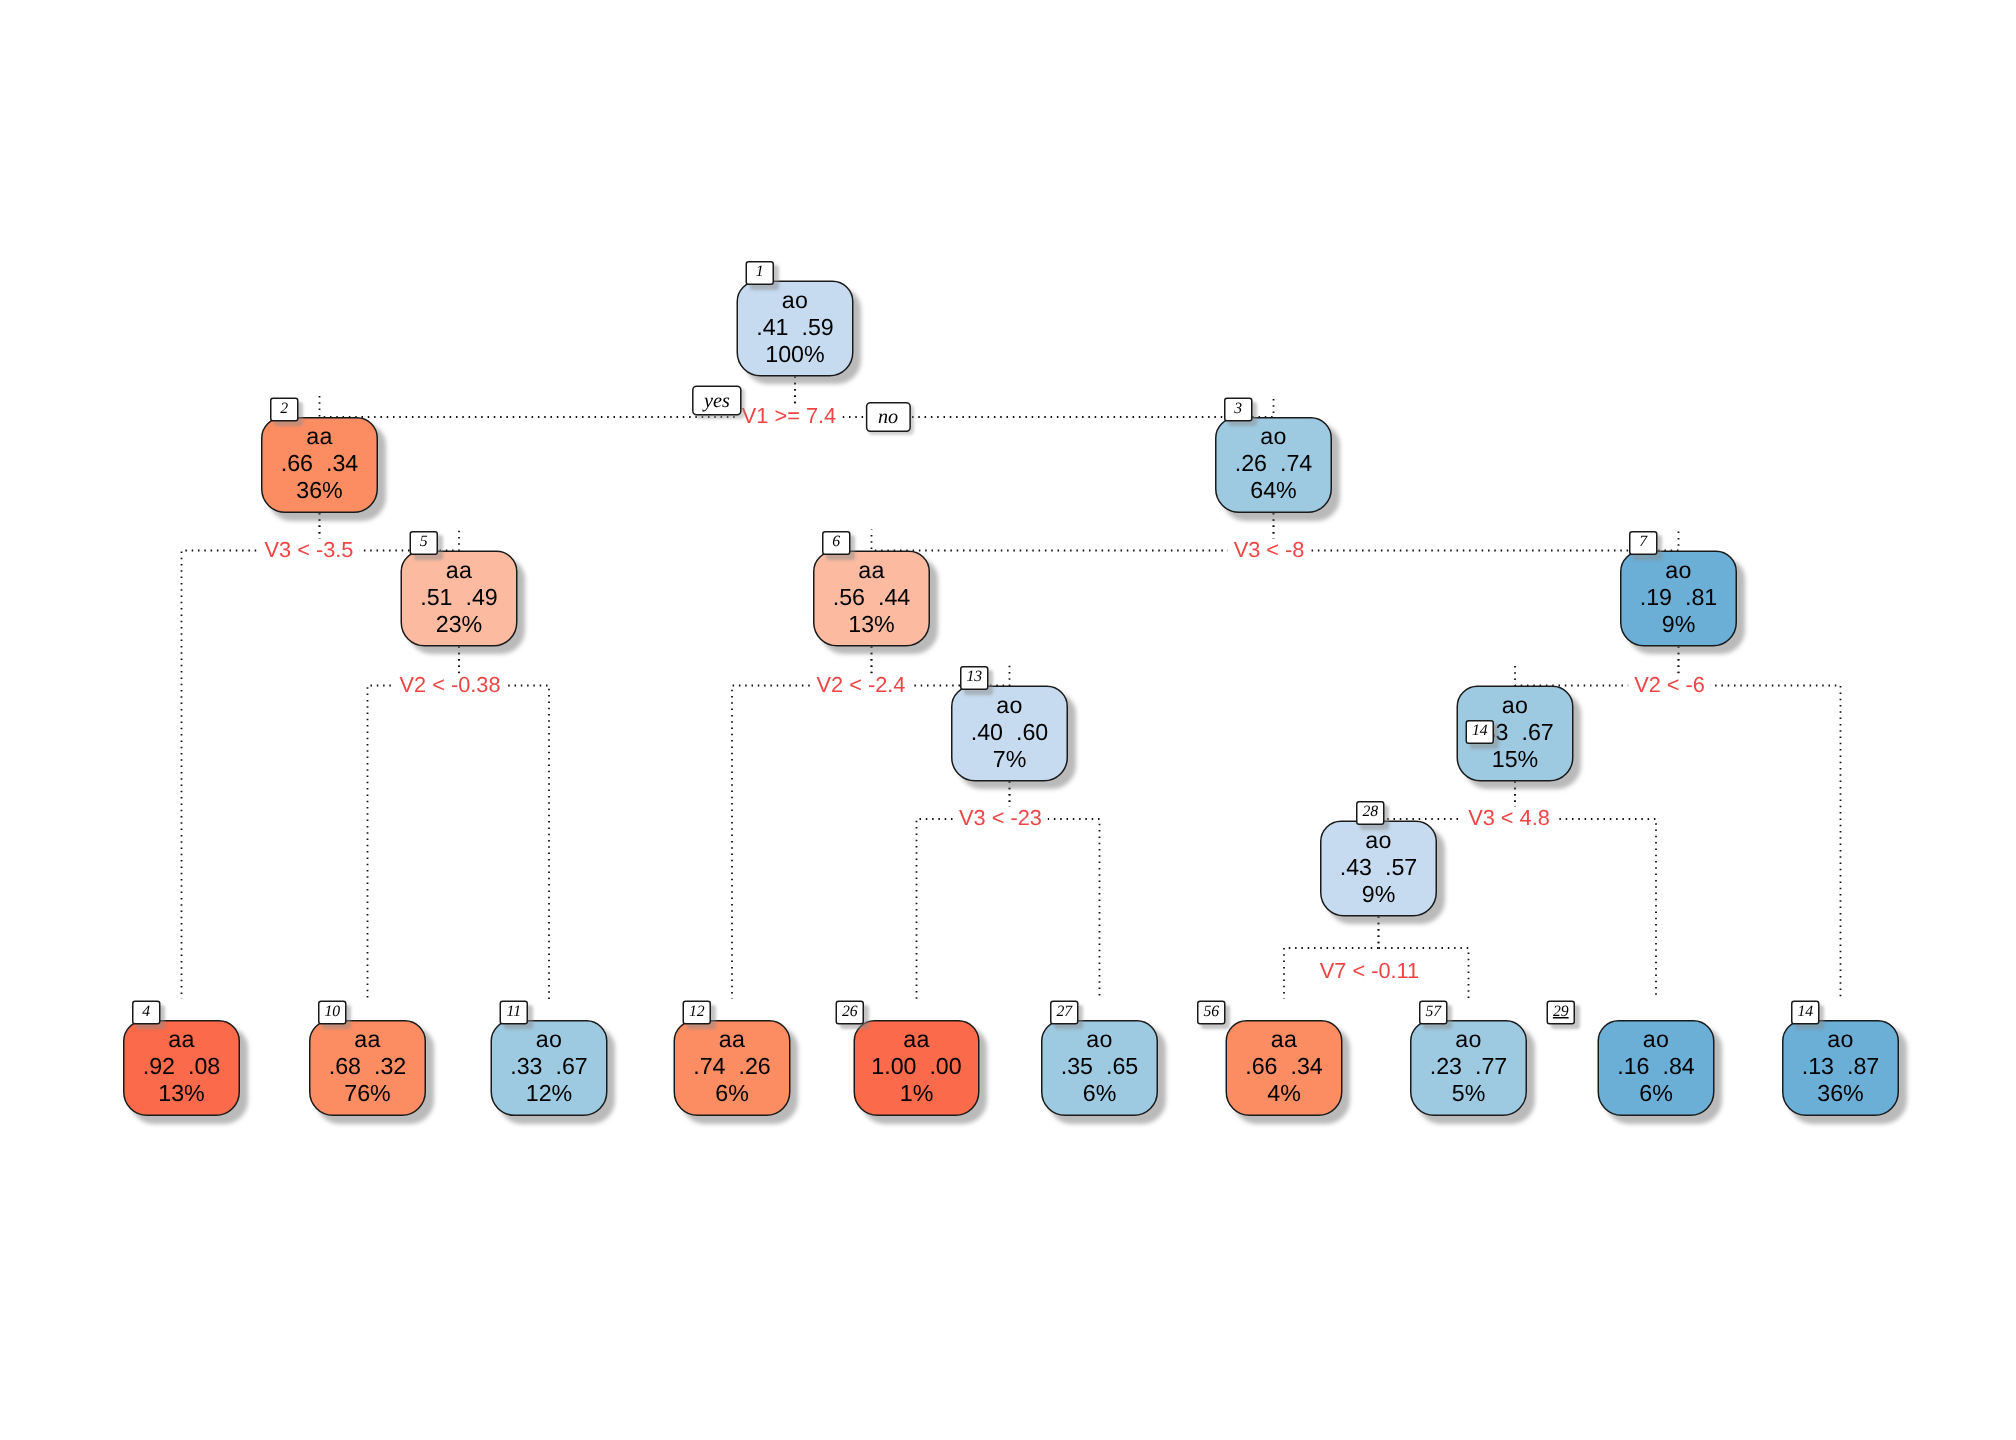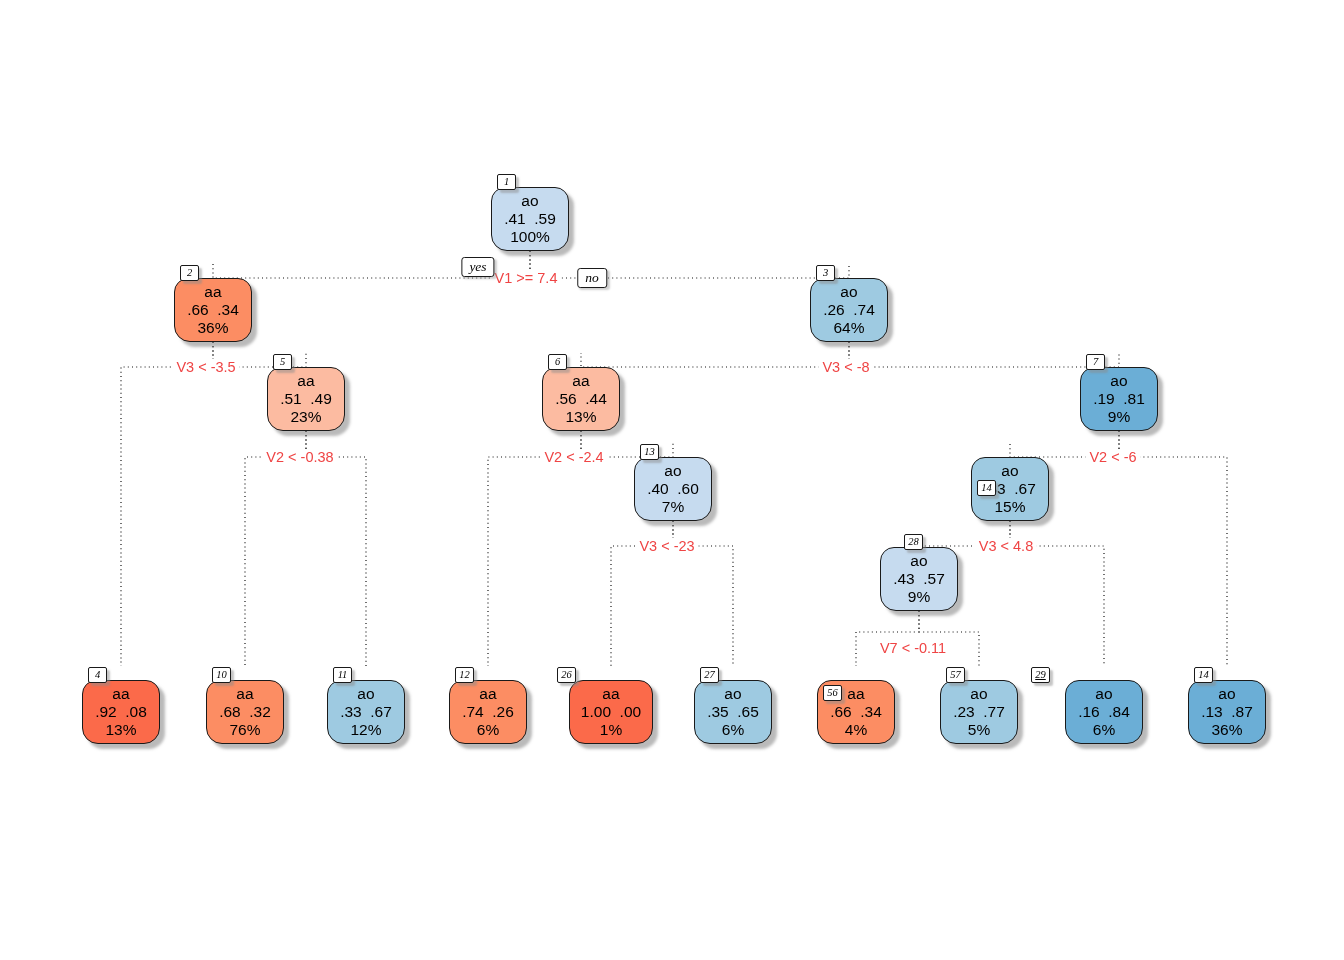--- a/index.html
+++ b/index.html
@@ -210,21 +210,21 @@
       <div class="cls">ao</div>
       <div class="probs">.35  .65</div>
       <div class="pct">6%</div>
     </div>
     <div class="nid" style="left: 700px; top: 667px;">27</div>
     <div class="node" style="left: 817px; top: 680px; width: 78px; height: 64px; background: rgb(252, 141, 99);">
       <div class="cls">aa</div>
       <div class="probs">.66  .34</div>
       <div class="pct">4%</div>
     </div>
-    <div class="nid" style="left: 823px; top: 667px; margin-top: 18px;">56</div>
+    <div class="nid" style="left: 798px; top: 667px;">56</div>
     <div class="node" style="left: 940px; top: 680px; width: 78px; height: 64px; background: rgb(158, 202, 225);">
       <div class="cls">ao</div>
       <div class="probs">.23  .77</div>
       <div class="pct">5%</div>
     </div>
     <div class="nid" style="left: 946px; top: 667px;">57</div>
     <div class="node" style="left: 1065px; top: 680px; width: 78px; height: 64px; background: rgb(107, 174, 214);">
       <div class="cls">ao</div>
       <div class="probs">.16  .84</div>
       <div class="pct">6%</div>

